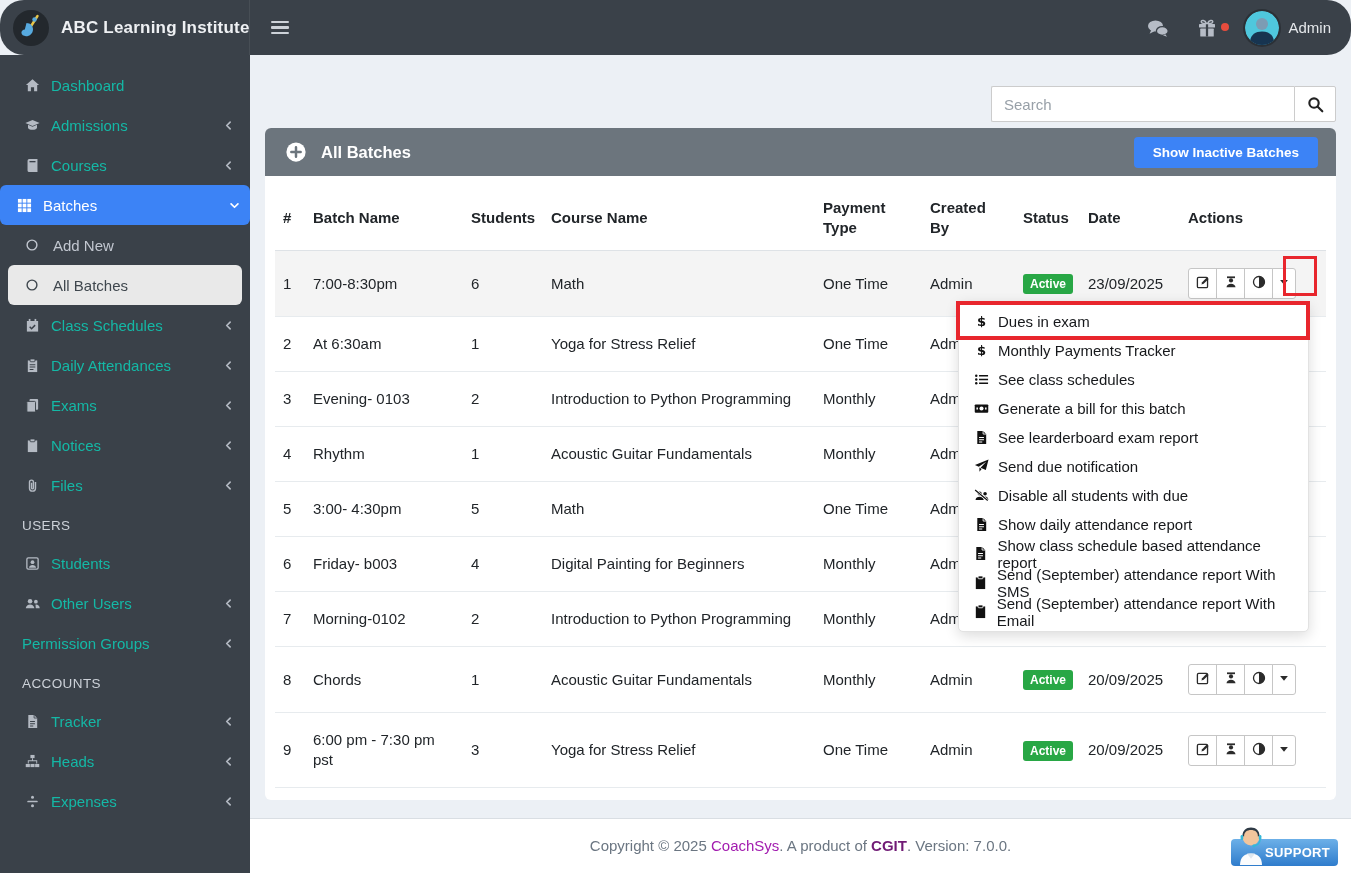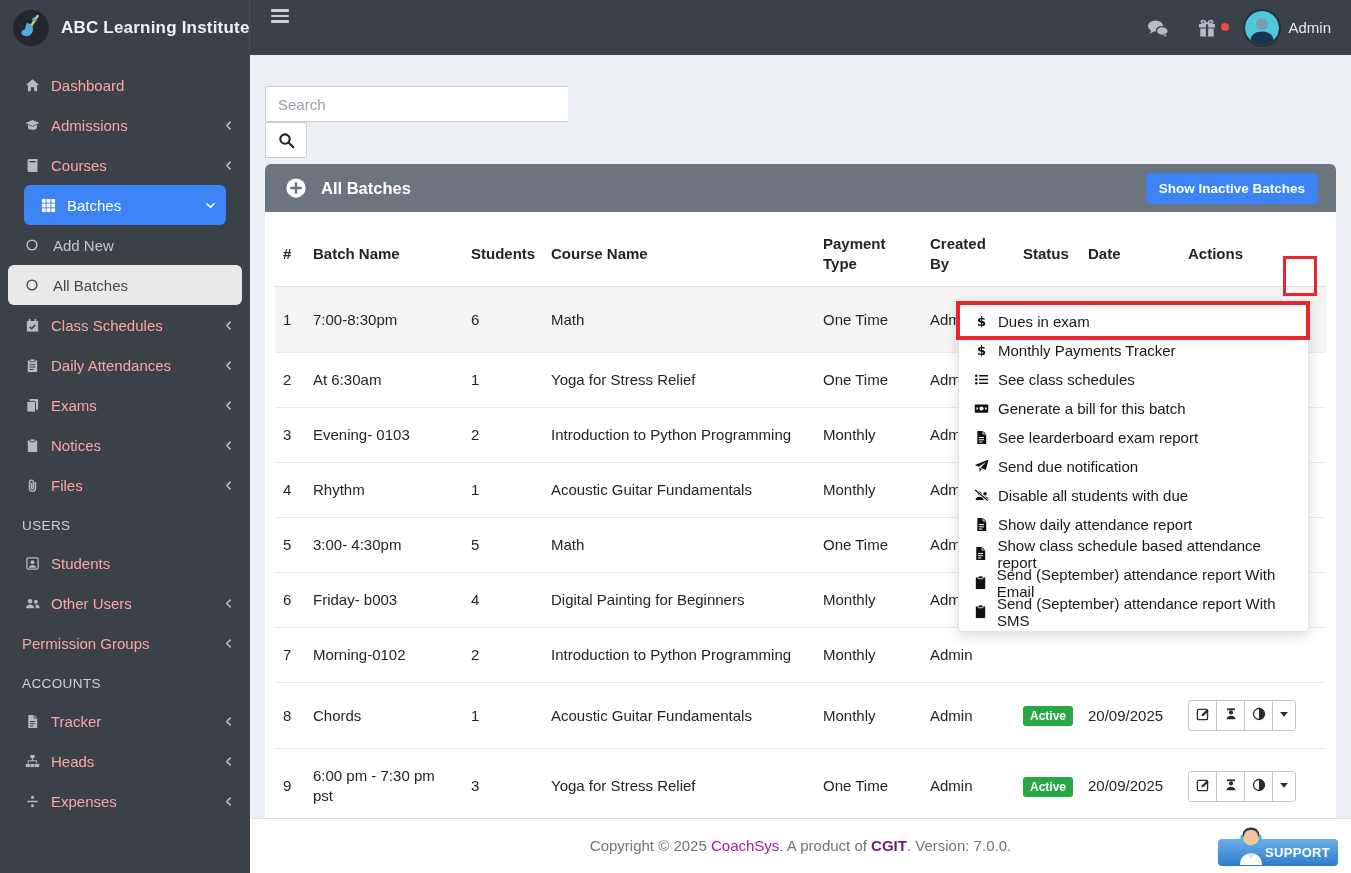--- a/index.html
+++ b/index.html
@@ -1,62 +1,62 @@
 <!DOCTYPE html>
 <html><head>
 <meta charset="utf-8">
 <style>
   * { margin:0; padding:0; box-sizing:border-box; }
   body { font-family:"Liberation Sans", sans-serif; background:#ecf0f5; }
   .page { position:relative; width:1351px; height:873px; background:#ecf0f5; overflow:hidden; }
 
   
-  .navbar { position:absolute; top:0; left:0; right:0; height:55px; background:#3a4149; display:flex; z-index:50; }
+  .navbar { position:absolute; top:0; left:0; right:0; height:55px; background:#3a4149; display:flex; align-items:center; z-index:50;border-radius:24px; }
   .brand { width:250px; height:100%; display:flex; align-items:center; gap:12px; padding-left:13px; border-right:1px solid rgba(255,255,255,0.07); cursor:pointer; }
   .brand-title { color:#eef0f3; font-size:17px; font-weight:bold; letter-spacing:.2px; white-space:nowrap; }
   .hamburger { margin-left:17px; cursor:pointer; padding:6px 4px; }
   .hamburger i { display:block; width:18px; height:2.5px; background:#cdd2d9; margin:3px 0; border-radius:1px; }
   .nav-right { margin-left:auto; display:flex; align-items:center; gap:27px; padding-right:20px; }
   .nav-icon { color:#b6bcc6; position:relative; cursor:pointer; display:flex; }
   .nav-icon svg { width:22px; height:20px; }
   .gift-dot { position:absolute; right:-11px; top:5px; width:8px; height:8px; border-radius:50%; background:#e84c3d; }
   .nav-user { display:flex; align-items:center; gap:9px; cursor:pointer; }
   .avatar { width:34px; height:34px; border-radius:50%; overflow:hidden; box-shadow:0 0 0 2px rgba(0,0,0,.25); }
   .admin-label { color:#e4e7ea; font-size:15px; }
 
   
   .sidebar { position:absolute; top:55px; left:0; width:250px; bottom:0; background:#3a4149; padding-top:10px; overflow:hidden; z-index:40; }
-  .side-item { display:flex; align-items:center; height:40px; padding:0 16px 0 22px; color:#fca5a5; font-size:15px; cursor:pointer; }
+  .side-item { display:flex; align-items:center; height:40px; padding:0 16px 0 22px; color:#14b8a6; font-size:15px; cursor:pointer; }
   .side-item .icon { width:20px; margin-right:9px; color:#b4bac3; display:flex; justify-content:center; align-items:center; --cut:#3a4149; }
   .side-item .icon svg { width:15px; height:15px; }
   .side-item .chev { margin-left:auto; color:#b4bac3; display:flex; }
   .side-item .chev svg { width:11px; height:11px; }
-  .side-item.active { background:#3c83f6; color:#fff; border-radius:6px; margin:0 24px; padding:0 10px 0 14px; }
+  .side-item.active { background:#3c83f6; color:#fff; border-radius:6px; margin:0 0; padding:0 10px 0 14px; }
   .side-item.active .icon, .side-item.active .chev { color:#fff; }
   .side-item.active .icon { --cut:#3c83f6; }
   .side-section { padding:13px 22px 5px; color:#ccd1d8; font-size:13.5px; letter-spacing:.4px; height:38px; }
   .side-subitem { display:flex; align-items:center; height:40px; margin:0 8px; padding:0 10px 0 17px; color:#c2c7d0; font-size:15px; border-radius:6px; cursor:pointer; }
   .side-subitem .icon { width:18px; margin-right:10px; display:flex; color:inherit; }
   .side-subitem .icon svg { width:14px; height:14px; }
   .side-subitem.selected { background:#e9e9e9; color:#3f474e; }
 
   
   .content { position:absolute; left:250px; top:55px; right:0; bottom:0; }
-  .search-row { display:flex; justify-content:flex-end; padding:31px 15px 0;flex-direction:column; }
+  .search-row { display:flex; justify-content:flex-end; padding:31px 15px 0; }
   .search-input { width:303px; height:36px; border:1px solid #ccc; border-right:none; background:#fff; padding:0 12px; font-size:15px; color:#333; border-radius:2px 0 0 2px; outline:none; font-family:"Liberation Sans", sans-serif; }
   .search-input::placeholder { color:#98a0a8; }
   .search-btn { width:42px; height:36px; border:1px solid #ccc; background:#fff; border-radius:0 2px 2px 0; display:flex; align-items:center; justify-content:center; color:#222; cursor:pointer; }
   .search-btn svg { width:17px; height:17px; }
 
   .panel { margin:6px 15px 0; background:#fff; border-radius:6px; height:672px; }
   .panel-header { height:48px; background:#6c757d; border-radius:6px 6px 0 0; display:flex; align-items:center; padding:0 18px 0 20px; }
   .panel-header .icon { color:#fff; display:flex; margin-right:14px; --cut:#6c757d; cursor:pointer; }
   .panel-header .icon svg { width:22px; height:22px; }
   .panel-title { color:#fff; font-size:16.5px; font-weight:600; }
-  .show-inactive-btn { margin-left:auto; background:#3c83f6; color:#fff; border:none; border-radius:4px; font-size:13.5px; font-weight:bold; padding:8px 13px; cursor:pointer; font-family:"Liberation Sans", sans-serif; }
+  .show-inactive-btn { margin-left:auto; background:#3c83f6; color:#fff; border:none; border-radius:4px; font-size:13.5px; font-weight:bold; padding:8px 19px; cursor:pointer; font-family:"Liberation Sans", sans-serif; }
 
   .table-wrap { padding:10px 10px 0; }
   table { border-collapse:collapse; width:100%; table-layout:fixed; font-size:15px; color:#212529; }
   th { text-align:left; font-weight:600; padding:12px 8px; border-bottom:1px solid #dee2e6; vertical-align:middle; line-height:20px; }
   td { padding:17px 8px; border-bottom:1px solid #e7ebee; vertical-align:middle; line-height:20px; word-wrap:break-word; }
   tr.highlight { background:#f4f4f4; }
   .badge-active { background:#28a745; color:#fff; font-size:12px; font-weight:bold; padding:3px 7px; border-radius:3px; white-space:nowrap; }
   .btn-group { display:inline-flex; }
   .act-btn { height:31px; min-width:29px; padding:0 6px; background:#fff; border:1px solid #c6c6c6; margin-left:-1px; display:inline-flex; align-items:center; justify-content:center; color:#2b2b2b; cursor:pointer; }
   .act-btn:first-child { border-radius:3px 0 0 3px; margin-left:0; }
@@ -72,21 +72,21 @@
   
   .anno { position:absolute; z-index:70; pointer-events:none; }
   .anno-caret { left:1283px; top:256px; width:34px; height:40px; border:3px solid #e8262d; }
   .anno-item { left:956px; top:301px; width:354px; height:39px; border:4px solid #e8262d; }
 
   
   .footer { position:absolute; left:250px; right:0; bottom:0; height:55px; background:#fff; border-top:1px solid #d9dee3; text-align:center; line-height:53px; color:#6b7682; font-size:15px; z-index:45; }
   .footer .brand-link { color:#a21caf; font-weight:normal; cursor:pointer; }
   .footer .company-link { color:#701a75; font-weight:bold; cursor:pointer; }
   .support { position:absolute; right:13px; bottom:4px; width:104px; height:46px; cursor:pointer; z-index:46; }
-  .support-pill { position:absolute; right:0; bottom:3px; width:120px; height:27px; background:linear-gradient(#6cb0e8,#2f7ccc); border-radius:4px; color:#fff; font-size:13px; font-weight:bold; letter-spacing:.3px; text-align:right; line-height:27px; padding-right:8px; }
+  .support-pill { position:absolute; right:0; bottom:3px; width:107px; height:27px; background:linear-gradient(#6cb0e8,#2f7ccc); border-radius:4px; color:#fff; font-size:13px; font-weight:bold; letter-spacing:.3px; text-align:right; line-height:27px; padding-right:8px; }
   .support-person { position:absolute; left:0; bottom:0; }
 </style>
 </head>
 <body>
 
 <div class="page">
 
   <div class="navbar">
     <div class="brand">
       <span style="display:flex;">
@@ -700,30 +700,30 @@
         </span>
         <span>Show class schedule based attendance report</span>
       </div>
       <div class="dd-item">
         <span class="icon">
           <svg viewBox="0 0 16 16">
             <path fill="currentColor" d="M3 2.6h10V15H3z"></path>
             <rect x="5.4" y="1" width="5.2" height="3" rx="0.8" fill="currentColor" stroke="var(--cut,#3a4149)" stroke-width="0.9"></rect>
           </svg>
         </span>
-        <span>Send (September) attendance report With Email</span>
+        <span>Send (September) attendance report With SMS</span>
       </div>
       <div class="dd-item">
         <span class="icon">
           <svg viewBox="0 0 16 16">
             <path fill="currentColor" d="M3 2.6h10V15H3z"></path>
             <rect x="5.4" y="1" width="5.2" height="3" rx="0.8" fill="currentColor" stroke="var(--cut,#3a4149)" stroke-width="0.9"></rect>
           </svg>
         </span>
-        <span>Send (September) attendance report With SMS</span>
+        <span>Send (September) attendance report With Email</span>
       </div>
     </div>
 
   <div class="anno anno-caret"></div>
   <div class="anno anno-item"></div>
 
   <div class="footer">
     <span>Copyright © 2025 </span><span class="brand-link">CoachSys</span><span>. A product of </span><span class="company-link">CGIT</span><span>. Version: 7.0.0.</span>
   </div>
   <div class="support">

